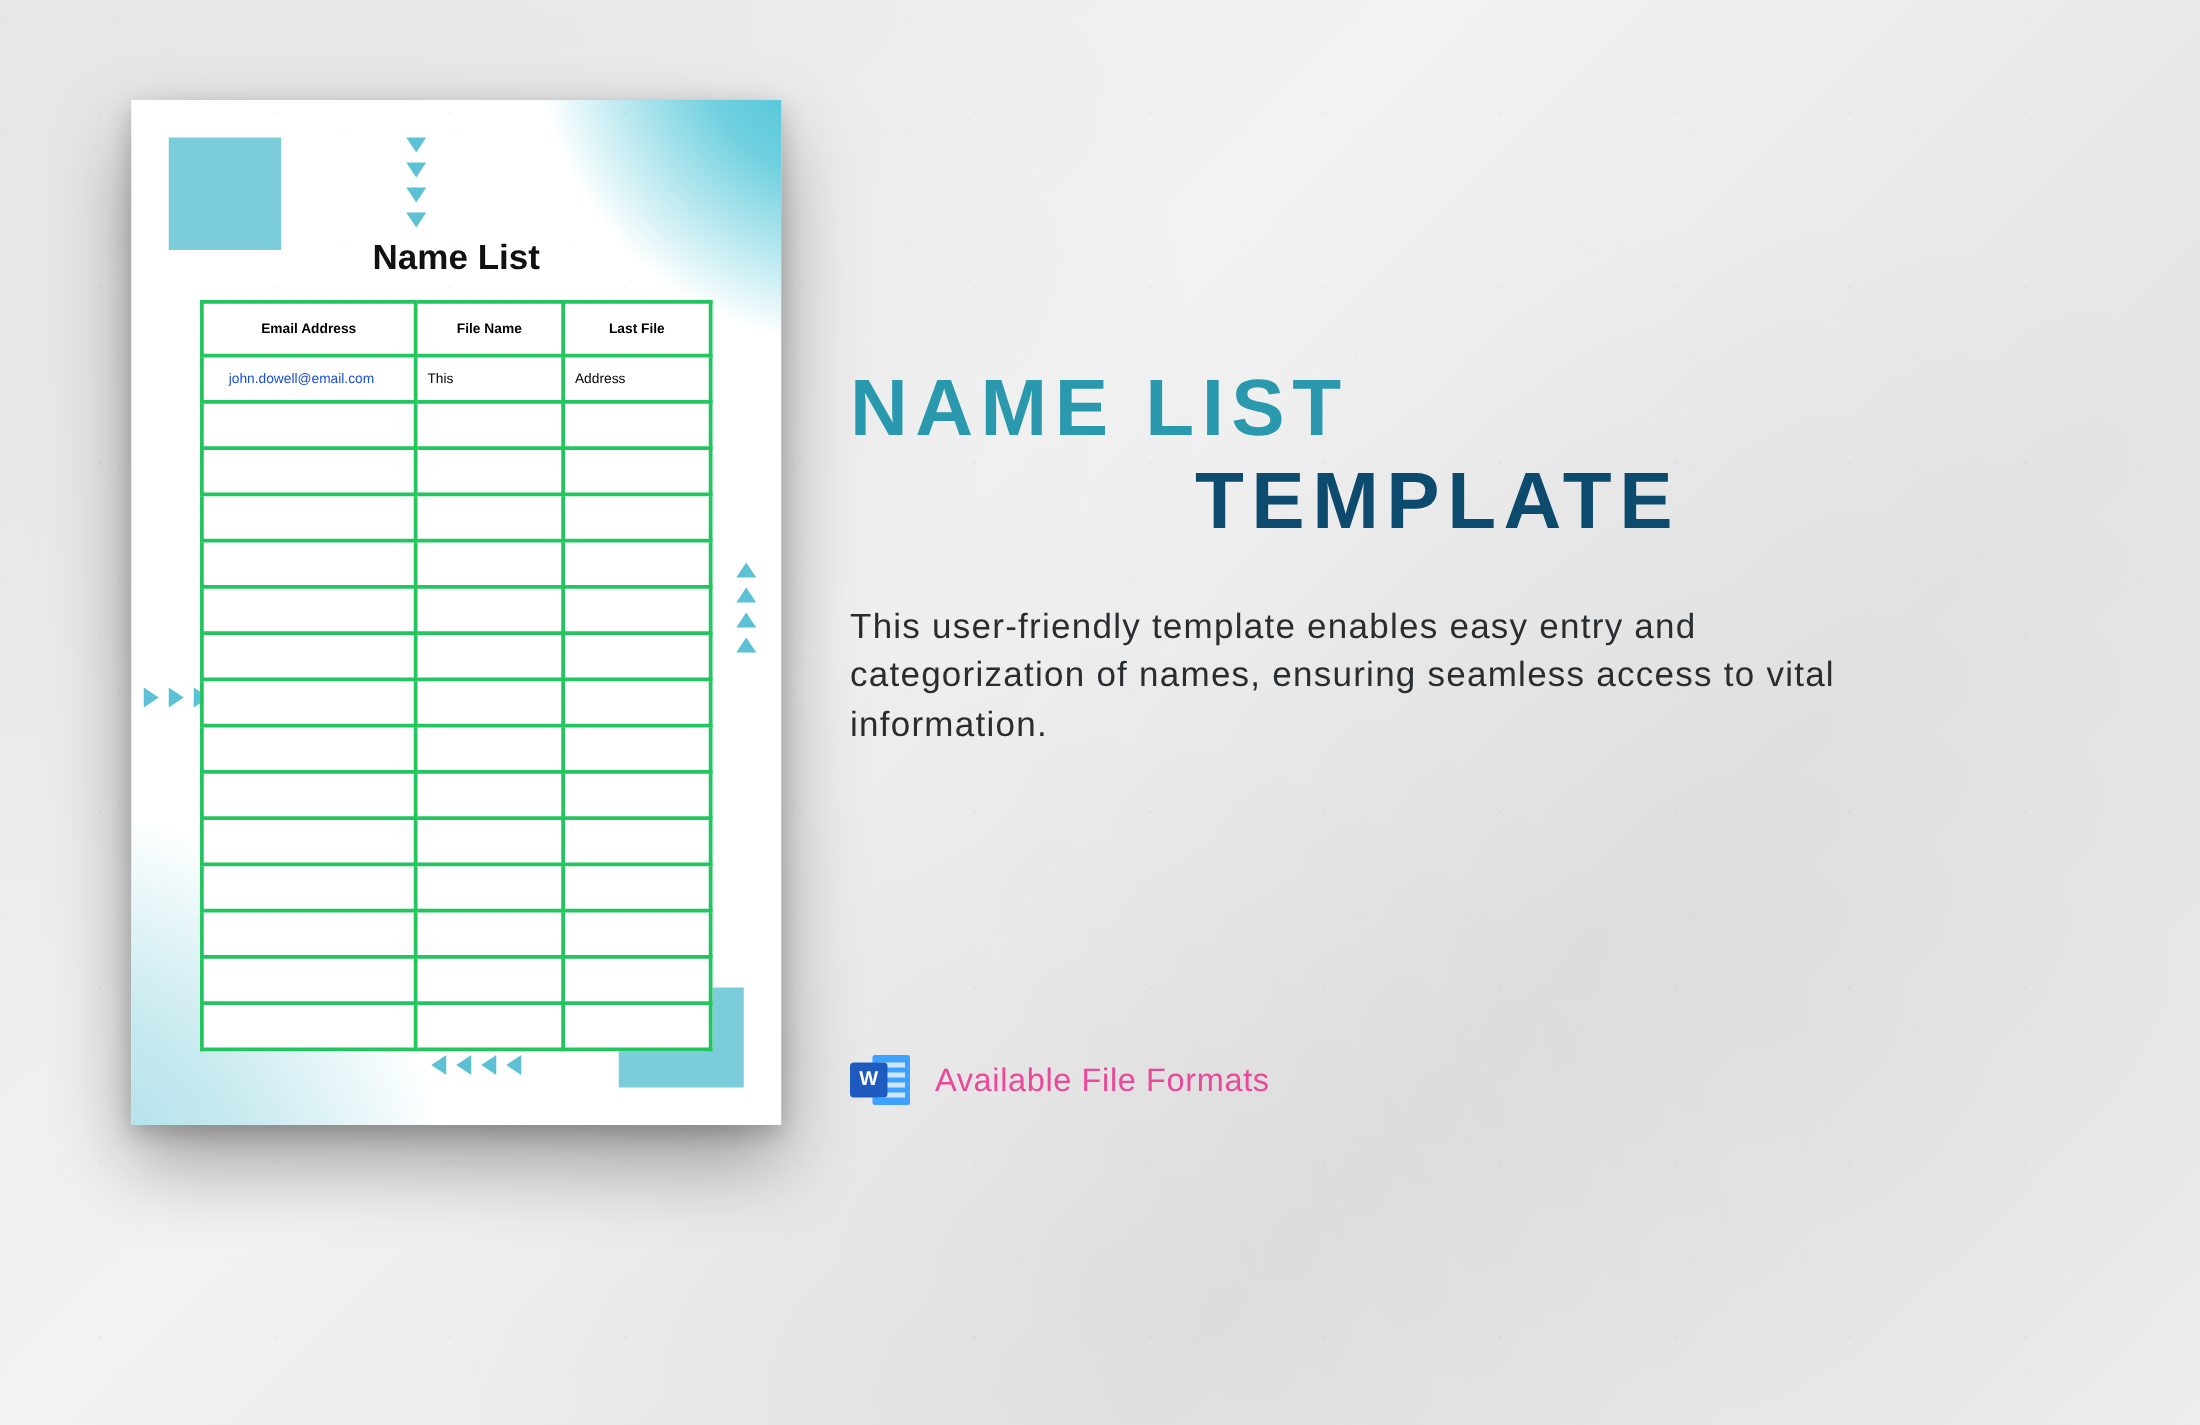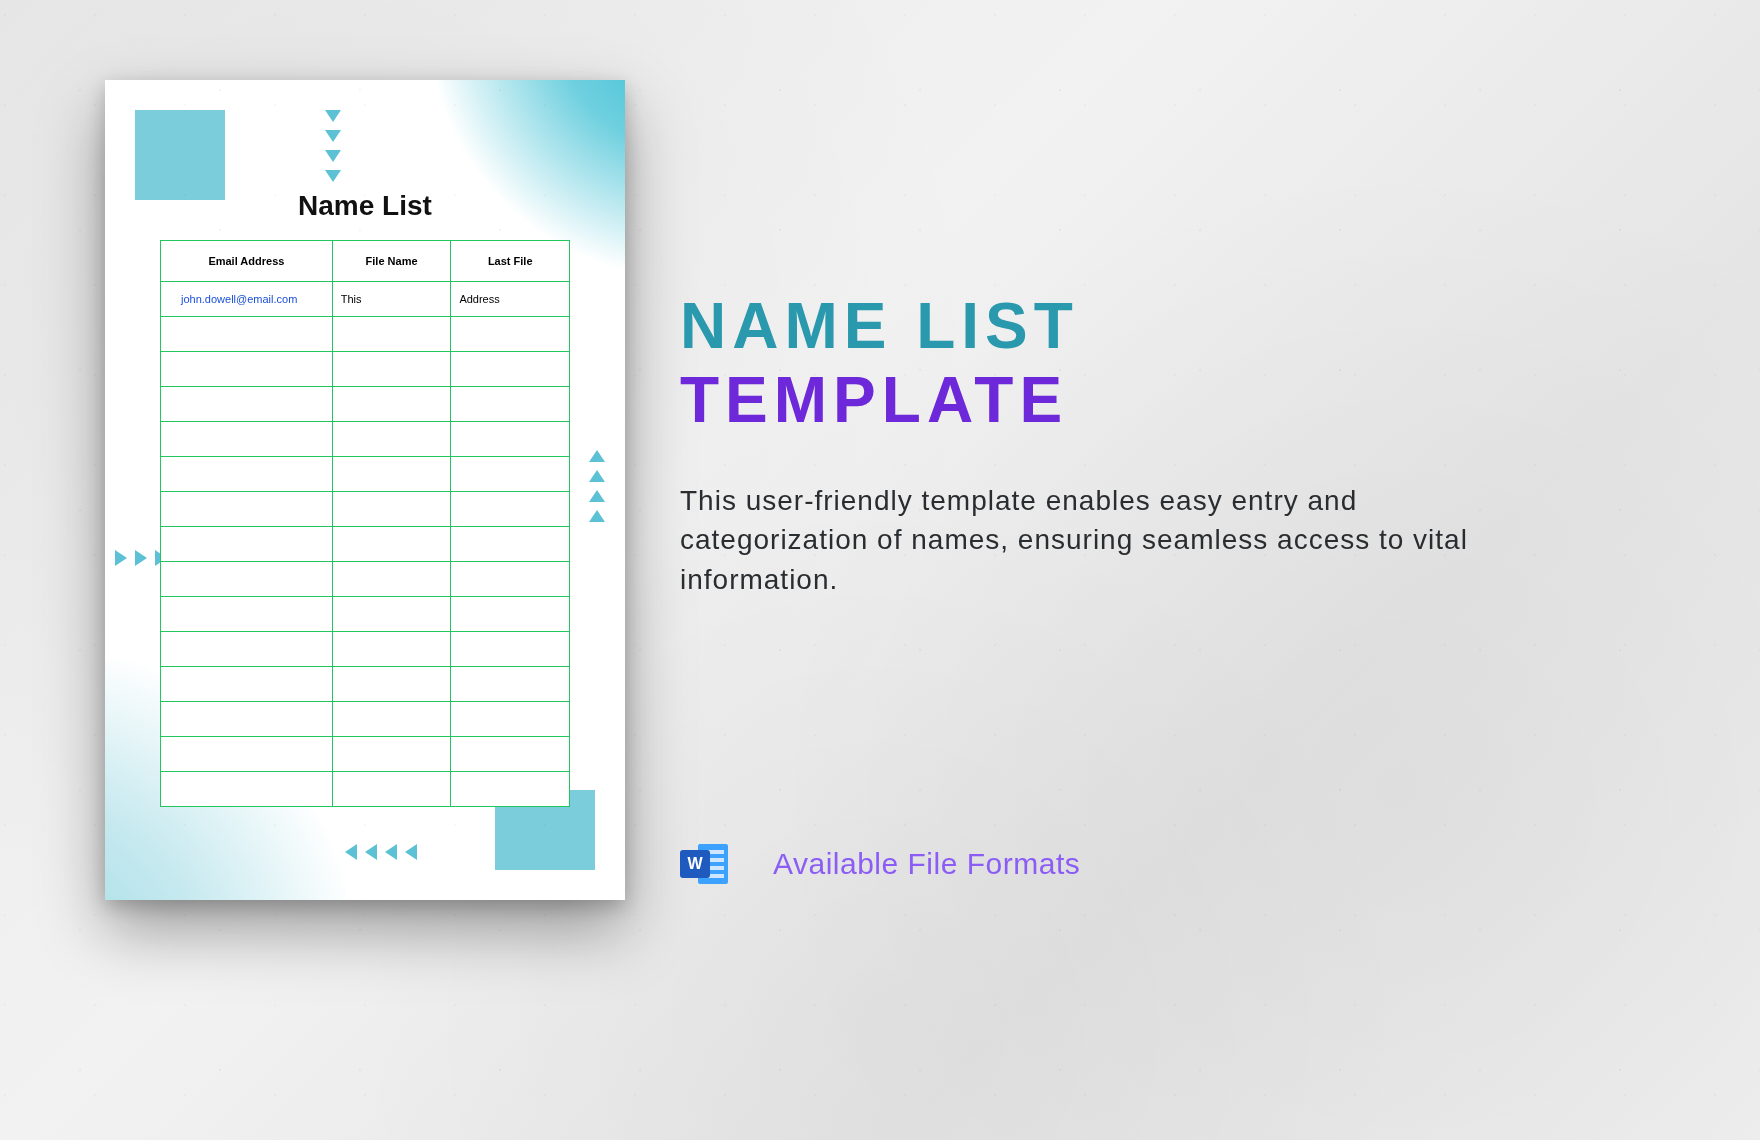--- a/index.html
+++ b/index.html
@@ -49,51 +49,51 @@
   .doc-title{
     position:absolute;top:110px;left:0;right:0;text-align:center;
     font-size:28px;font-weight:700;color:#111;z-index:2;
   }
 
   table.namelist{
     position:absolute;top:160px;left:55px;width:410px;border-collapse:collapse;z-index:2;
     background:#fff;
   }
   table.namelist th,table.namelist td{
-    border:1px solid #22c55e;font-size:11px;padding:0 8px;height:34px;text-align:left;
+    border:3px solid #22c55e;font-size:11px;padding:0 8px;height:34px;text-align:left;
   }
   table.namelist th{font-weight:700;text-align:center;height:40px;}
   table.namelist td.email a{color:#1a4fd8;text-decoration:none;padding-left:12px;}
   table.namelist col.c1{width:42%;}
   table.namelist col.c2{width:29%;}
   table.namelist col.c3{width:29%;}
 
   
   .right{
     position:absolute;left:680px;top:290px;width:940px;
   }
   .headline{
     font-family:"Arial Black",Arial,sans-serif;
     font-weight:900;letter-spacing:6px;line-height:1.15;
     font-size:64px;text-transform:uppercase;
   }
   .headline .line1{color:#2a99ad;}
-  .headline .line2{color:#6d28d9;}
+  .headline .line2{color:#0c4a6e;text-align:center;}
   .desc{
     margin-top:44px;font-size:28px;color:#2a2d30;line-height:1.4;letter-spacing:1px;max-width:820px;
   }
 
   .formats{
     position:absolute;left:680px;top:840px;display:flex;align-items:center;gap:20px;
   }
   .word-icon{width:48px;height:48px;position:relative;}
   .word-icon .back{position:absolute;right:0;top:4px;width:30px;height:40px;background:#3da2ff;border-radius:2px;}
   .word-icon .back::after{content:"";position:absolute;left:4px;top:6px;right:4px;height:4px;background:#cfe6ff;box-shadow:0 8px 0 #cfe6ff,0 16px 0 #cfe6ff,0 24px 0 #cfe6ff;}
   .word-icon .front{position:absolute;left:0;top:10px;width:30px;height:28px;background:#1f5bbf;border-radius:3px;display:flex;align-items:center;justify-content:center;color:#fff;font-weight:700;font-size:16px;font-family:Arial;}
-  .formats-label{font-size:30px;color:#8b5cf6;letter-spacing:.5px;margin-left:25px;}
+  .formats-label{font-size:26px;color:#ec4899;letter-spacing:.5px;}
 </style>
 </head>
 <body>
 
 <div class="page">
   <div class="square-tl"></div>
   <div class="square-br"></div>
 
   <div class="tri dn" style="left:220px;top:30px"></div>
   <div class="tri dn" style="left:220px;top:50px"></div>

